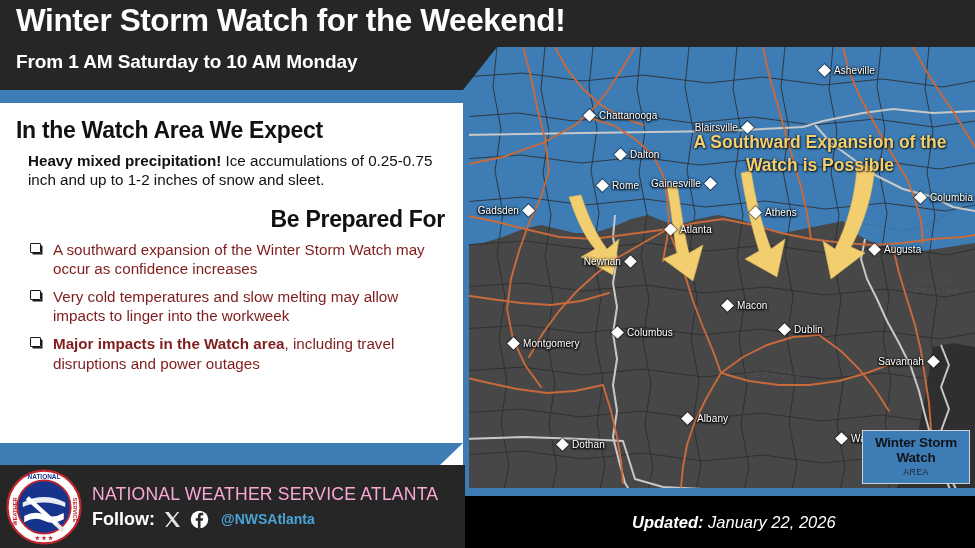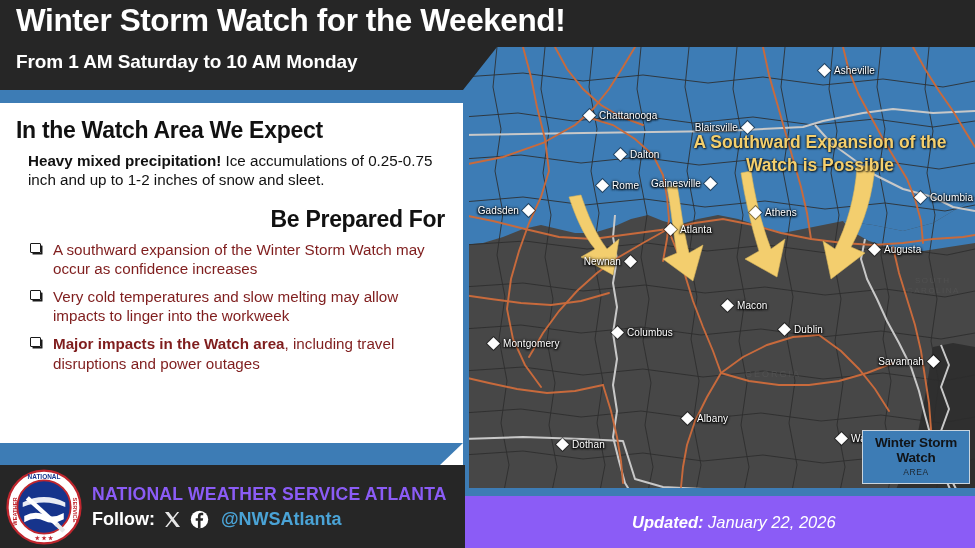--- a/index.html
+++ b/index.html
@@ -184,51 +184,51 @@
     width: 465px; height: 83px;
     background: #262626;
     z-index: 7;
     display: flex;
     align-items: center;
     padding-left: 6px;
   }
   #nws-logo { width: 76px; height: 76px; flex: 0 0 auto; }
   #footer-text { margin-left: 10px; }
   #agency-name {
-    color: #8b5cf6;
+    color: #f9a8d4;
     font-size: 17.6px;
-    font-weight: 700;
+    font-weight: 400;
     letter-spacing: .2px;
     white-space: nowrap;
   }
   #follow-row {
     display: flex;
     align-items: center;
     margin-top: 4px;
   }
   #follow-label {
     color: #ffffff;
     font-size: 18px;
     font-weight: 700;
     margin-right: 8px;
   }
   .social-ico { width: 19px; height: 19px; margin-right: 8px; }
   #handle {
     color: #4aa3d6;
-    font-size: 18px;
+    font-size: 14px;
     font-weight: 700;
     margin-left: 4px;
   }
 
   
   #updated-bar {
     position: absolute;
     left: 465px; top: 496px;
     width: 510px; height: 52px;
-    background: #8b5cf6;
+    background: #000000;
     z-index: 7;
     display: flex;
     align-items: center;
   }
   #updated-text {
     margin-left: 167px;
     color: #ffffff;
     font-size: 16.5px;
     font-style: italic;
     white-space: nowrap;
@@ -407,21 +407,21 @@
         <span class="nm">Macon</span>
       </div>
       <div class="city lbl-right" style="left: 780px; top: 324px;">
         <span class="dot"></span>
         <span class="nm">Dublin</span>
       </div>
       <div class="city lbl-right" style="left: 613px; top: 327px;">
         <span class="dot"></span>
         <span class="nm">Columbus</span>
       </div>
-      <div class="city lbl-right" style="left: 489px; top: 338px; text-align: right;">
+      <div class="city lbl-right" style="left: 509px; top: 338px; text-align: right;">
         <span class="dot"></span>
         <span class="nm">Montgomery</span>
       </div>
       <div class="city lbl-left" style="left: auto; top: 356px; right: 37px;">
         <span class="dot"></span>
         <span class="nm">Savannah</span>
       </div>
       <div class="city lbl-right" style="left: 683px; top: 413px;">
         <span class="dot"></span>
         <span class="nm">Albany</span>

